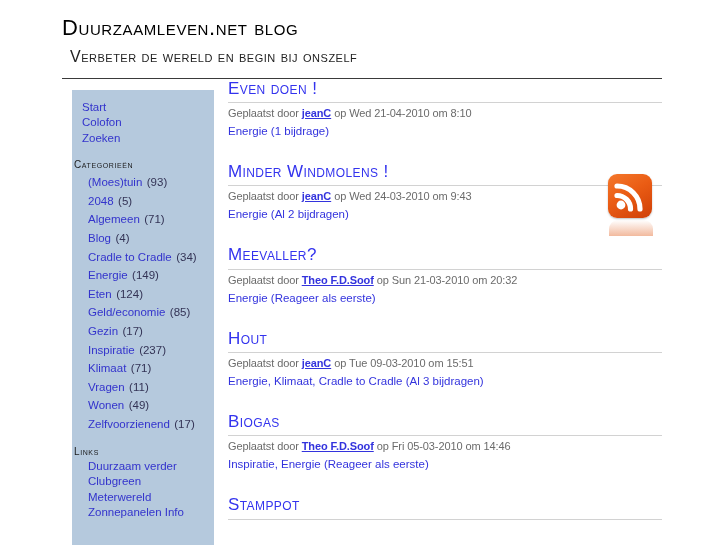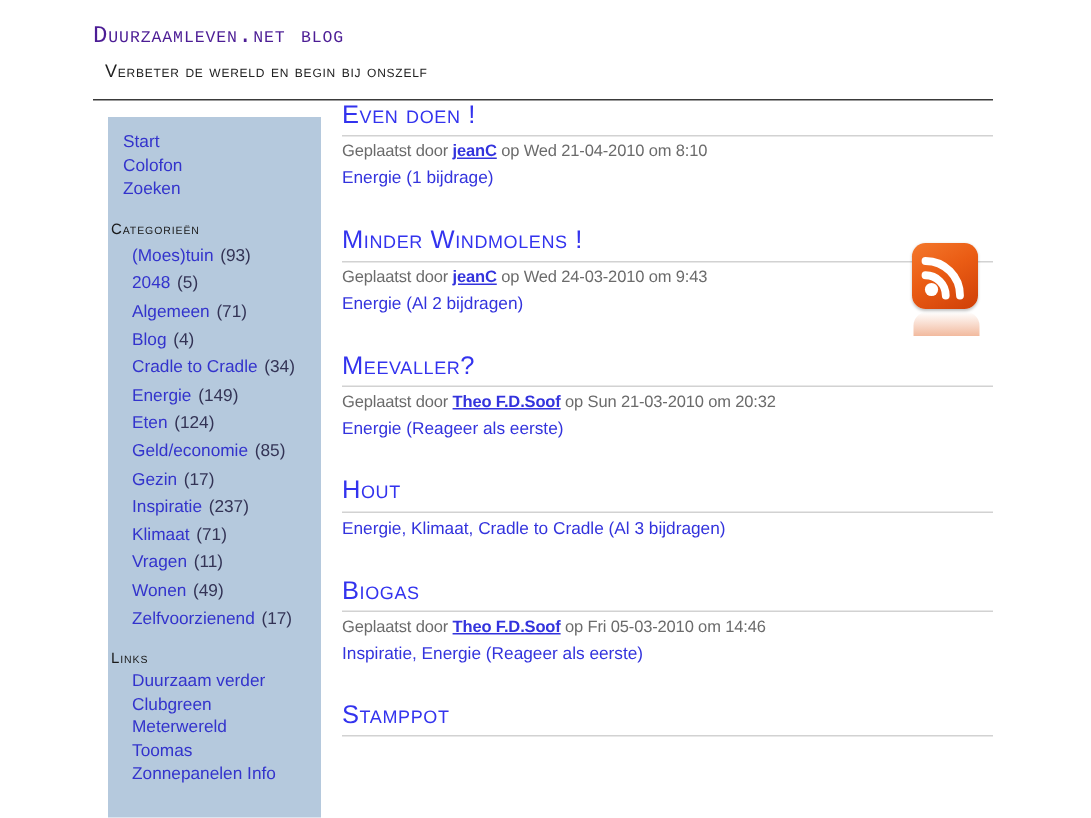--- a/index.html
+++ b/index.html
@@ -13,32 +13,32 @@
     font-family: "Liberation Sans", sans-serif;
     overflow: hidden;
     position: relative;
   }
 
   
   #site-header {
     padding: 14px 0 0 62px;
   }
   #site-title {
-    font-family: Liberation Mono, monospace;
-    font-size: 16px;
+    font-family: Liberation Sans, sans-serif;
+    font-size: 22px;
     font-weight: normal;
     font-variant: small-caps;
     letter-spacing: 0.6px;
-    color: #4c1d95;
+    color: #000000;
     margin: 0;
     line-height: 1.25;
   }
   #site-tagline {
     font-family: "Liberation Sans", sans-serif;
-    font-size: 12px;
+    font-size: 16px;
     font-variant: small-caps;
     letter-spacing: 0.5px;
     color: #222222;
     margin: 6px 0 0 8px;
   }
   #header-rule {
     margin: 12px 0 0 0;
     width: 600px;
     margin-left: 62px;
     border: none;
@@ -233,23 +233,20 @@
       <li>
           <a class="nav-link" href="#">Duurzaam verder</a>
         </li>
       <li>
           <a class="nav-link" href="#">Clubgreen</a>
         </li>
       <li>
           <a class="nav-link" href="#">Meterwereld</a>
         </li>
       <li>
-          <a class="nav-link" href="#">Toomas</a>
-        </li>
-      <li>
           <a class="nav-link" href="#">Zonnepanelen Info</a>
         </li>
 
     </ul>
   </div>
 
   <div id="content">
 
     <div class="post">
       <h2 class="post-title">Even doen !</h2>
@@ -268,20 +265,21 @@
     <div class="post">
       <h2 class="post-title">Meevaller?</h2>
       <hr class="post-rule">
       <div class="post-meta"><span>Geplaatst door </span><a class="post-author" href="#">Theo F.D.Soof</a><span> op Sun 21-03-2010 om 20:32</span></div>
       <div class="post-cats"><a href="#" style="color:#3333dd;text-decoration:none">Energie</a> <span class="comments">(Reageer als eerste)</span></div>
     </div>
 
     <div class="post">
       <h2 class="post-title">Hout</h2>
       <hr class="post-rule">
+      <div class="post-meta"><span>Geplaatst door </span><a class="post-author" href="#">jeanC</a><span> op Tue 09-03-2010 om 15:51</span></div>
       <div class="post-cats"><a href="#" style="color:#3333dd;text-decoration:none">Energie, Klimaat, Cradle to Cradle</a> <span class="comments">(Al 3 bijdragen)</span></div>
     </div>
 
     <div class="post">
       <h2 class="post-title">Biogas</h2>
       <hr class="post-rule">
       <div class="post-meta"><span>Geplaatst door </span><a class="post-author" href="#">Theo F.D.Soof</a><span> op Fri 05-03-2010 om 14:46</span></div>
       <div class="post-cats"><a href="#" style="color:#3333dd;text-decoration:none">Inspiratie, Energie</a> <span class="comments">(Reageer als eerste)</span></div>
     </div>
 

